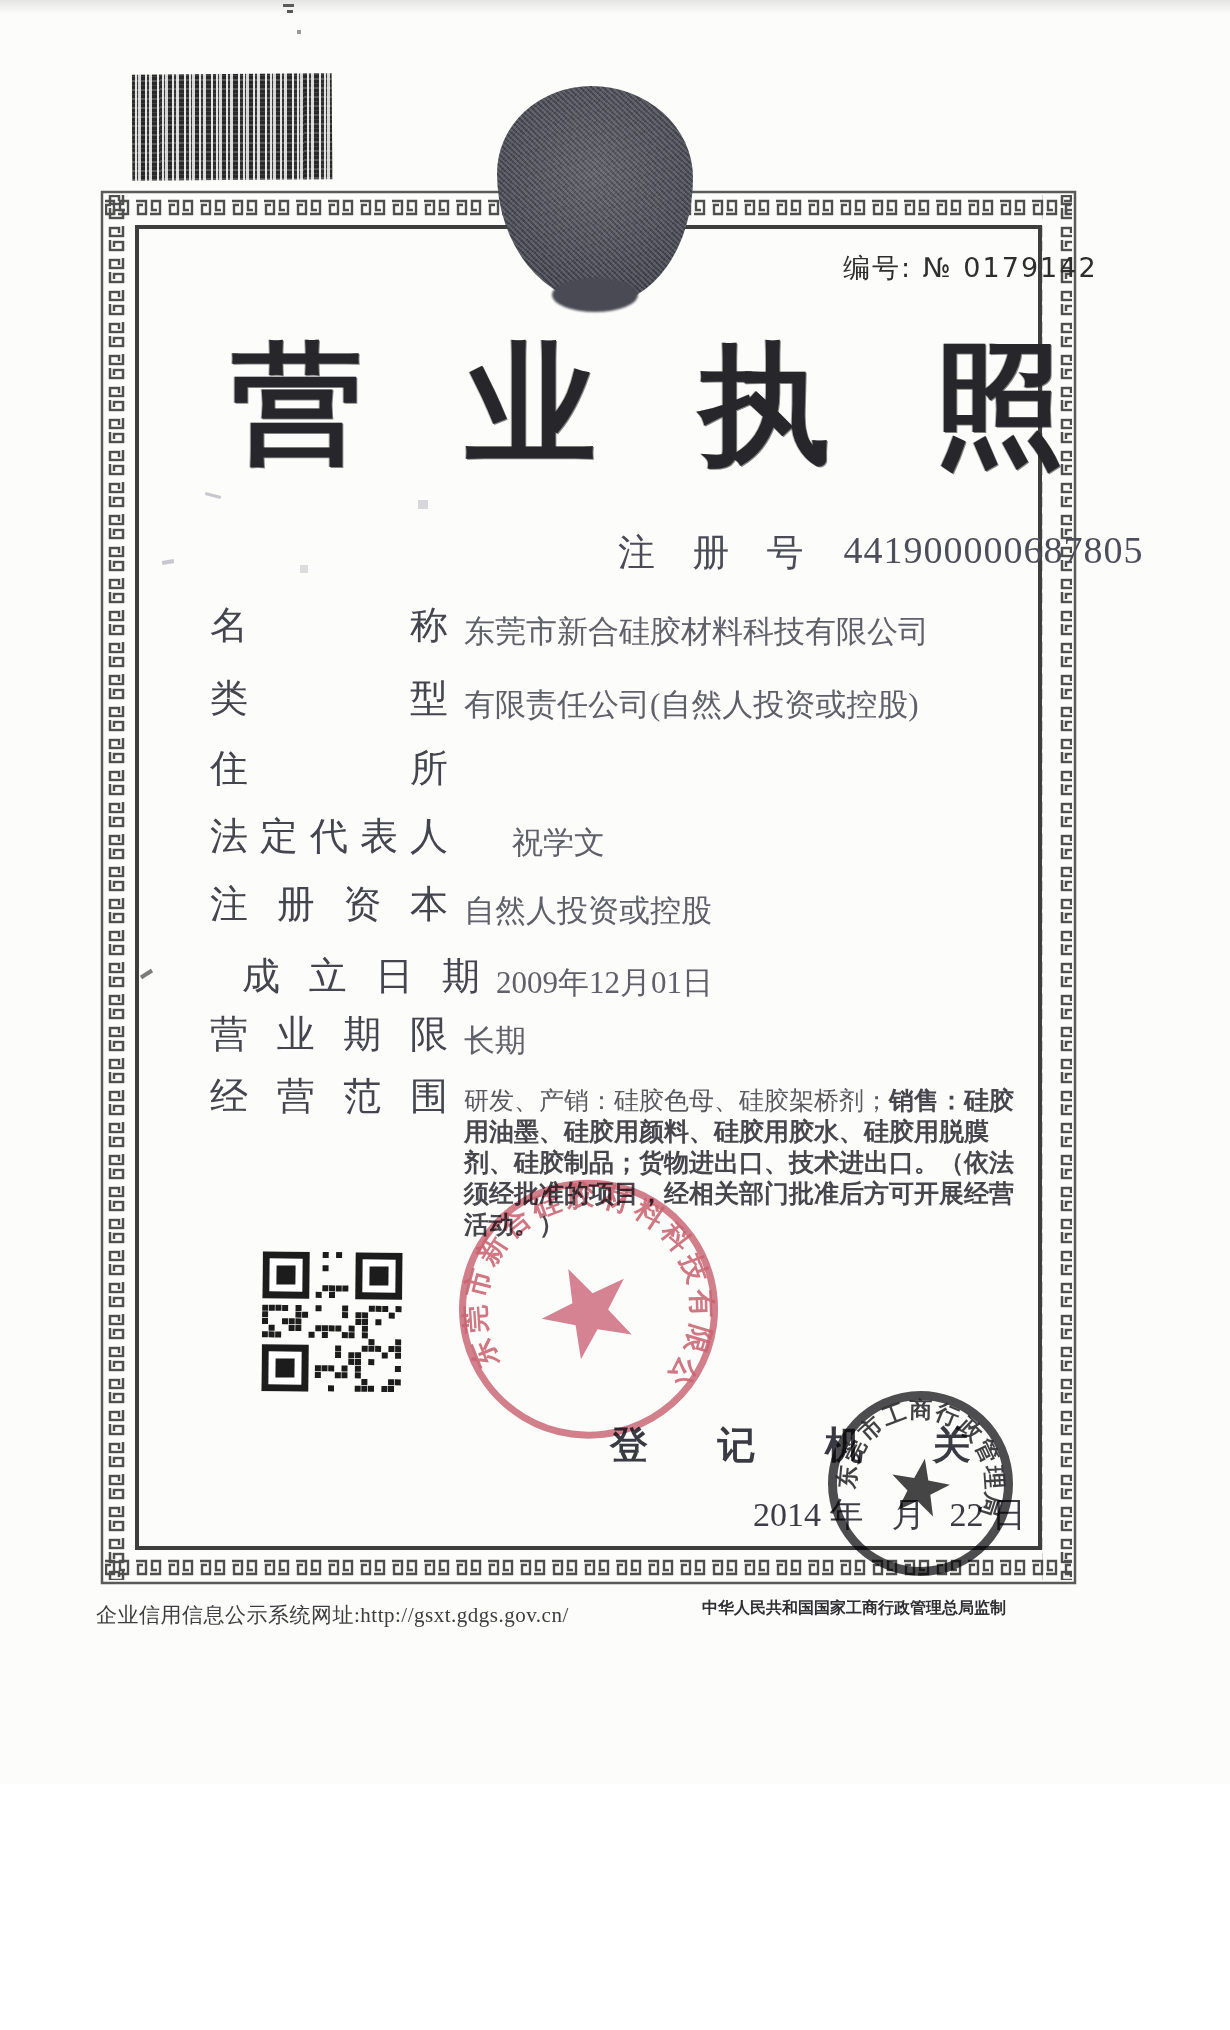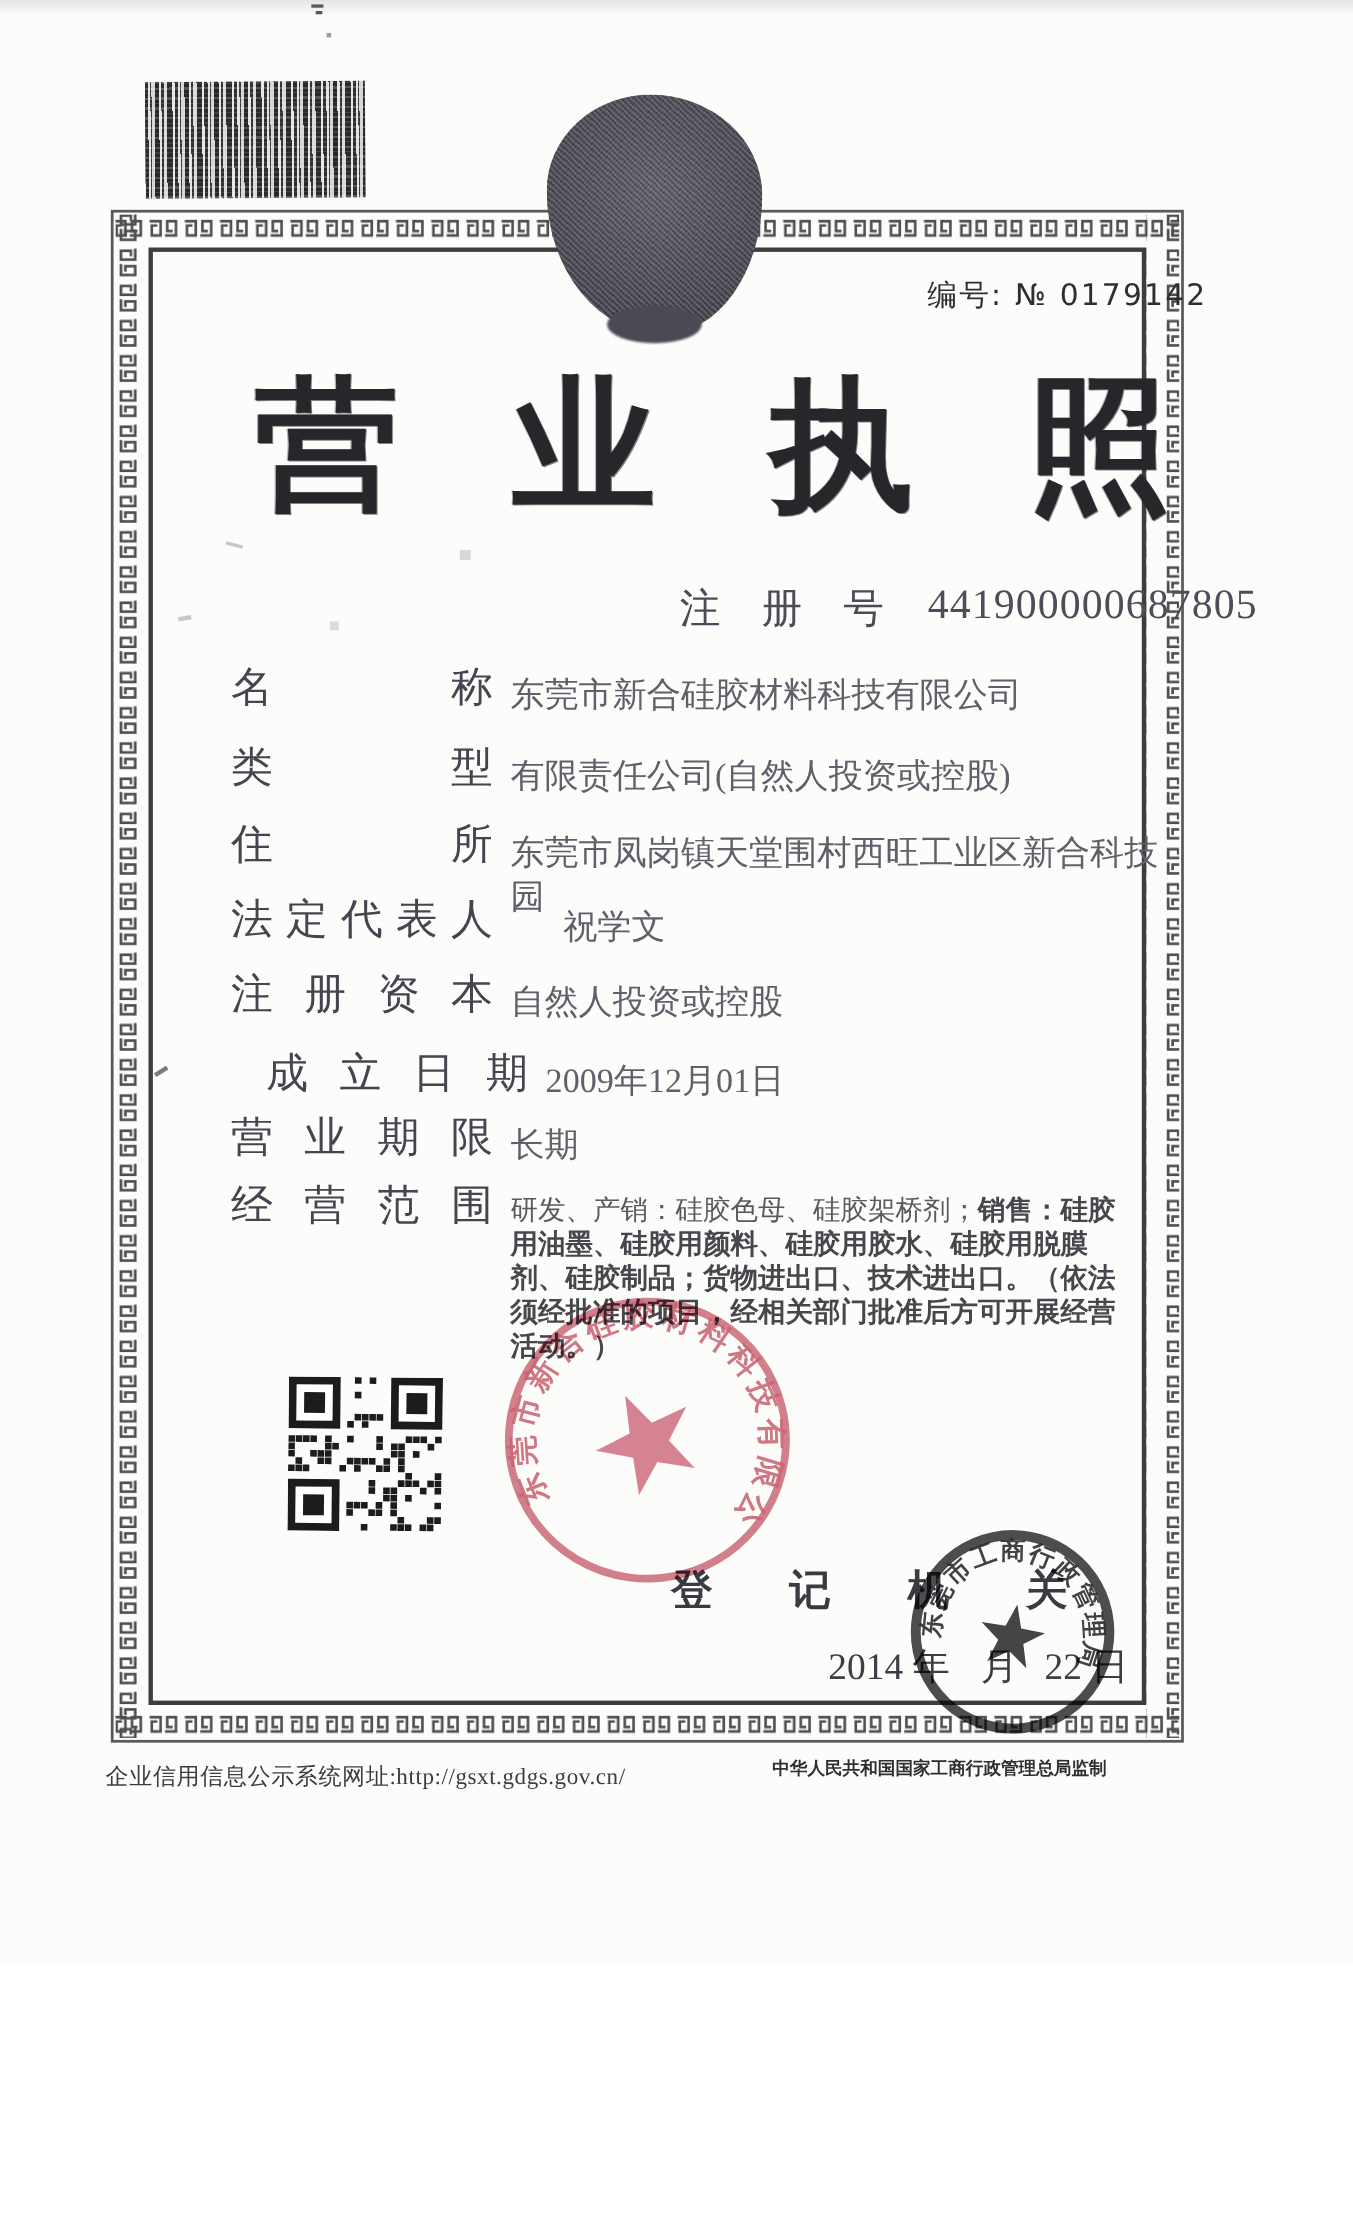--- a/index.html
+++ b/index.html
@@ -125,21 +125,20 @@
   <div class="row row-1">
     <div class="flabel">名称</div>
     <div class="fvalue">东莞市新合硅胶材料科技有限公司</div>
   </div>
   <div class="row row-2">
     <div class="flabel">类型</div>
     <div class="fvalue">有限责任公司(自然人投资或控股)</div>
   </div>
   <div class="row row-3">
     <div class="flabel">住所</div>
-    <div class="fvalue">东莞市凤岗镇天堂围村西旺工业区新合科技园</div>
   </div>
   <div class="row row-4">
     <div class="flabel">法定代表人</div>
     <div class="fvalue">祝学文</div>
   </div>
   <div class="row row-5">
     <div class="flabel">注册资本</div>
     <div class="fvalue">自然人投资或控股</div>
   </div>
   <div class="row row-6">

